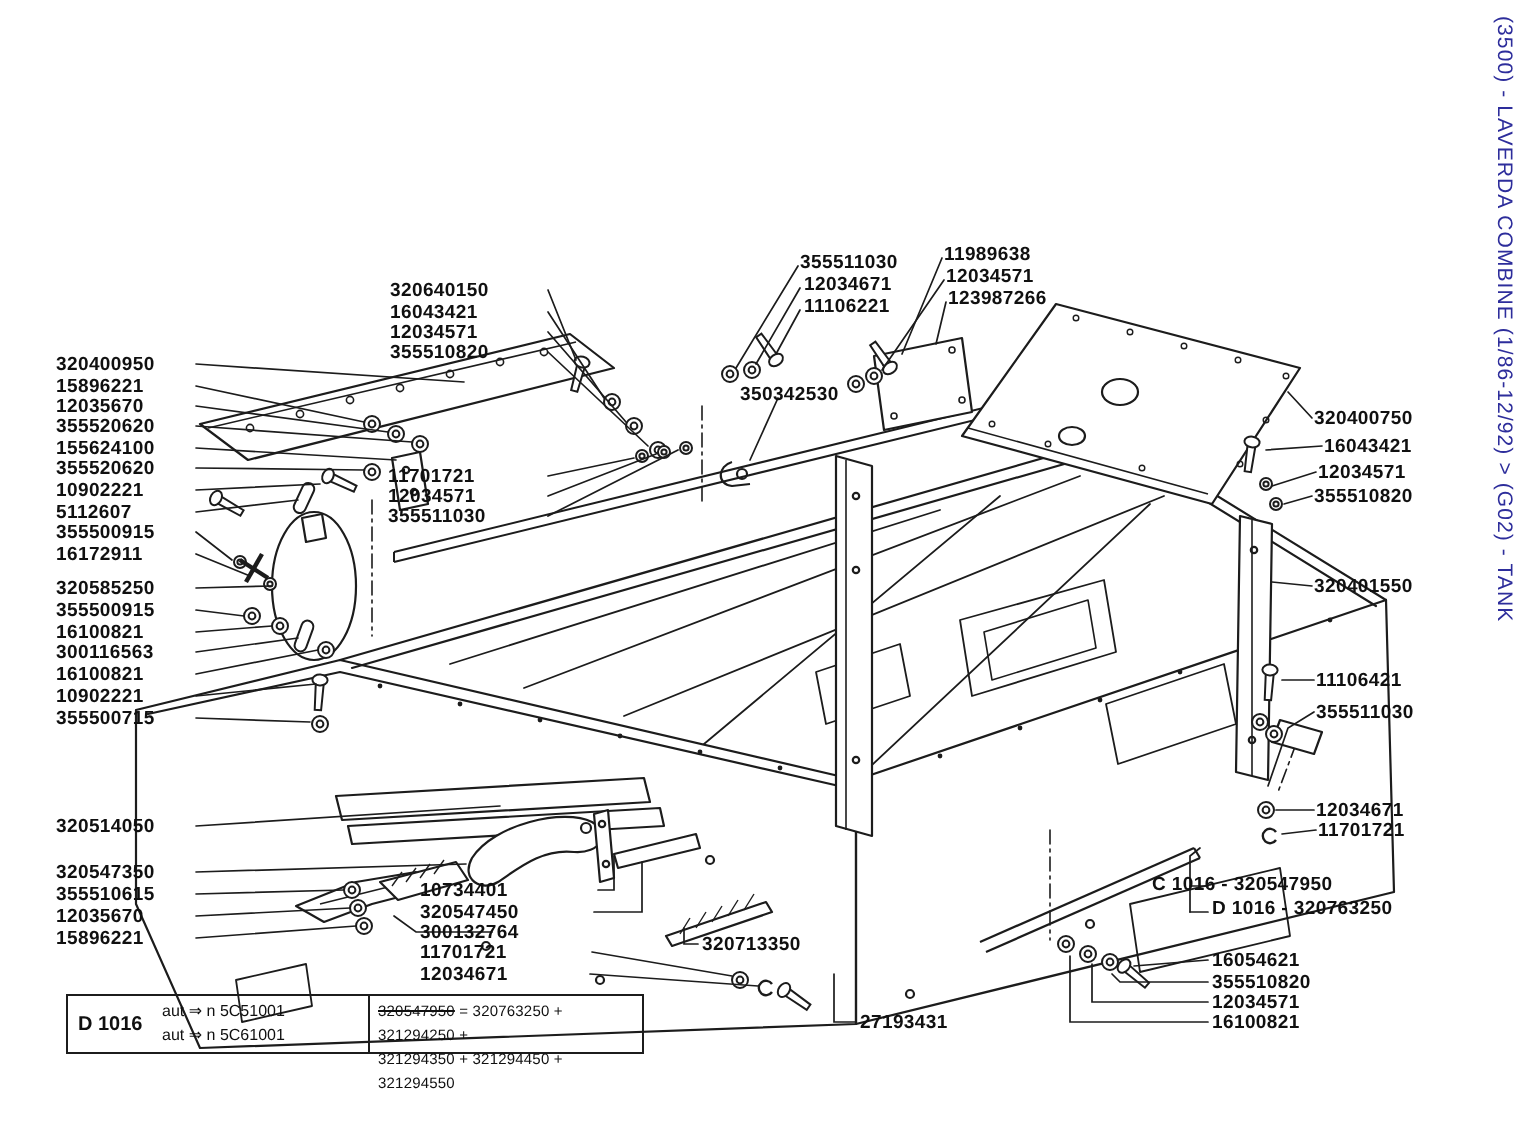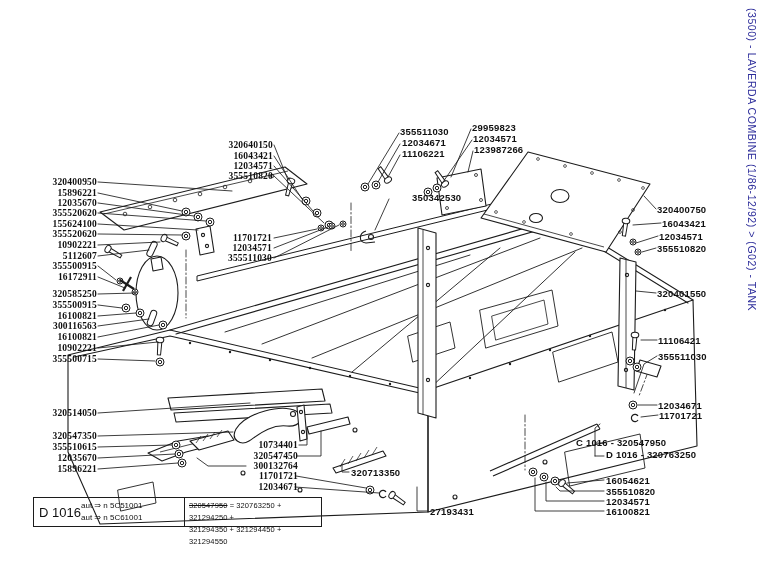--- a/index.html
+++ b/index.html
@@ -1,26 +1,26 @@
 <!DOCTYPE html>
 <html><head>
 <meta charset="utf-8">
 <style>
   html,body{margin:0;padding:0;background:#e8e8e8;}
   .stage{position:relative;width:767px;height:563px;background:#ffffff;overflow:hidden;
          font-family:"Liberation Sans",sans-serif;}
   .stage svg{position:absolute;left:0;top:0;}
   .lbl{position:absolute;font-weight:700;font-size:9.5px;line-height:9px;color:#101010;
        white-space:nowrap;letter-spacing:.2px;}
-  .ra{text-align:right;font-family:Liberation Serif, serif;}
+  .ra{}
   .vtext{position:absolute;top:8px;right:9px;writing-mode:vertical-rl;font-size:10.5px;
          color:#2d2d9b;letter-spacing:.55px;white-space:nowrap;}
   .fbox{position:absolute;left:33px;top:497px;width:289px;height:30px;border:1px solid #1c1c1c;
         display:flex;color:#101010;box-sizing:border-box;}
-  .fb-ref{width:42px;display:flex;align-items:center;padding-left:5px;font-weight:400;font-size:13px;}
+  .fb-ref{width:42px;display:flex;align-items:center;padding-left:5px;font-weight:700;font-size:10px;}
   .fb-mid{width:103px;padding-top:2px;font-size:8px;line-height:12px;}
   .fb-form{flex:1;border-left:1px solid #1c1c1c;padding:2px 2px 0 4px;font-size:7.5px;line-height:12px;
            letter-spacing:.1px;}
   .strike{text-decoration:line-through;}
 </style>
 </head>
 <body>
 
 <div class="stage">
 
@@ -354,25 +354,25 @@
 
 <div class="lbl ra" style="left:195px;width:78px;top:141px">320640150</div>
 <div class="lbl ra" style="left:195px;width:78px;top:152px">16043421</div>
 <div class="lbl ra" style="left:195px;width:78px;top:162px">12034571</div>
 <div class="lbl ra" style="left:195px;width:78px;top:172px">355510820</div>
 
 <div class="lbl" style="left:400px;top:127px">355511030</div>
 <div class="lbl" style="left:402px;top:138px">12034671</div>
 <div class="lbl" style="left:402px;top:149px">11106221</div>
 
-<div class="lbl" style="left:472px;top:123px">29959823</div>
+<div class="lbl" style="left:472px;top:123px">11989638</div>
 <div class="lbl" style="left:473px;top:134px">12034571</div>
 <div class="lbl" style="left:474px;top:145px">123987266</div>
 
-<div class="lbl" style="left:412px;top:193px">350342530</div>
+<div class="lbl" style="left:370px;top:193px">350342530</div>
 
 <div class="lbl ra" style="left:194px;width:78px;top:234px">11701721</div>
 <div class="lbl ra" style="left:194px;width:78px;top:244px">12034571</div>
 <div class="lbl ra" style="left:194px;width:78px;top:254px">355511030</div>
 
 <div class="lbl" style="left:657px;top:205px">320400750</div>
 <div class="lbl" style="left:662px;top:219px">16043421</div>
 <div class="lbl" style="left:659px;top:232px">12034571</div>
 <div class="lbl" style="left:657px;top:244px">355510820</div>
 <div class="lbl" style="left:657px;top:289px">320401550</div>

